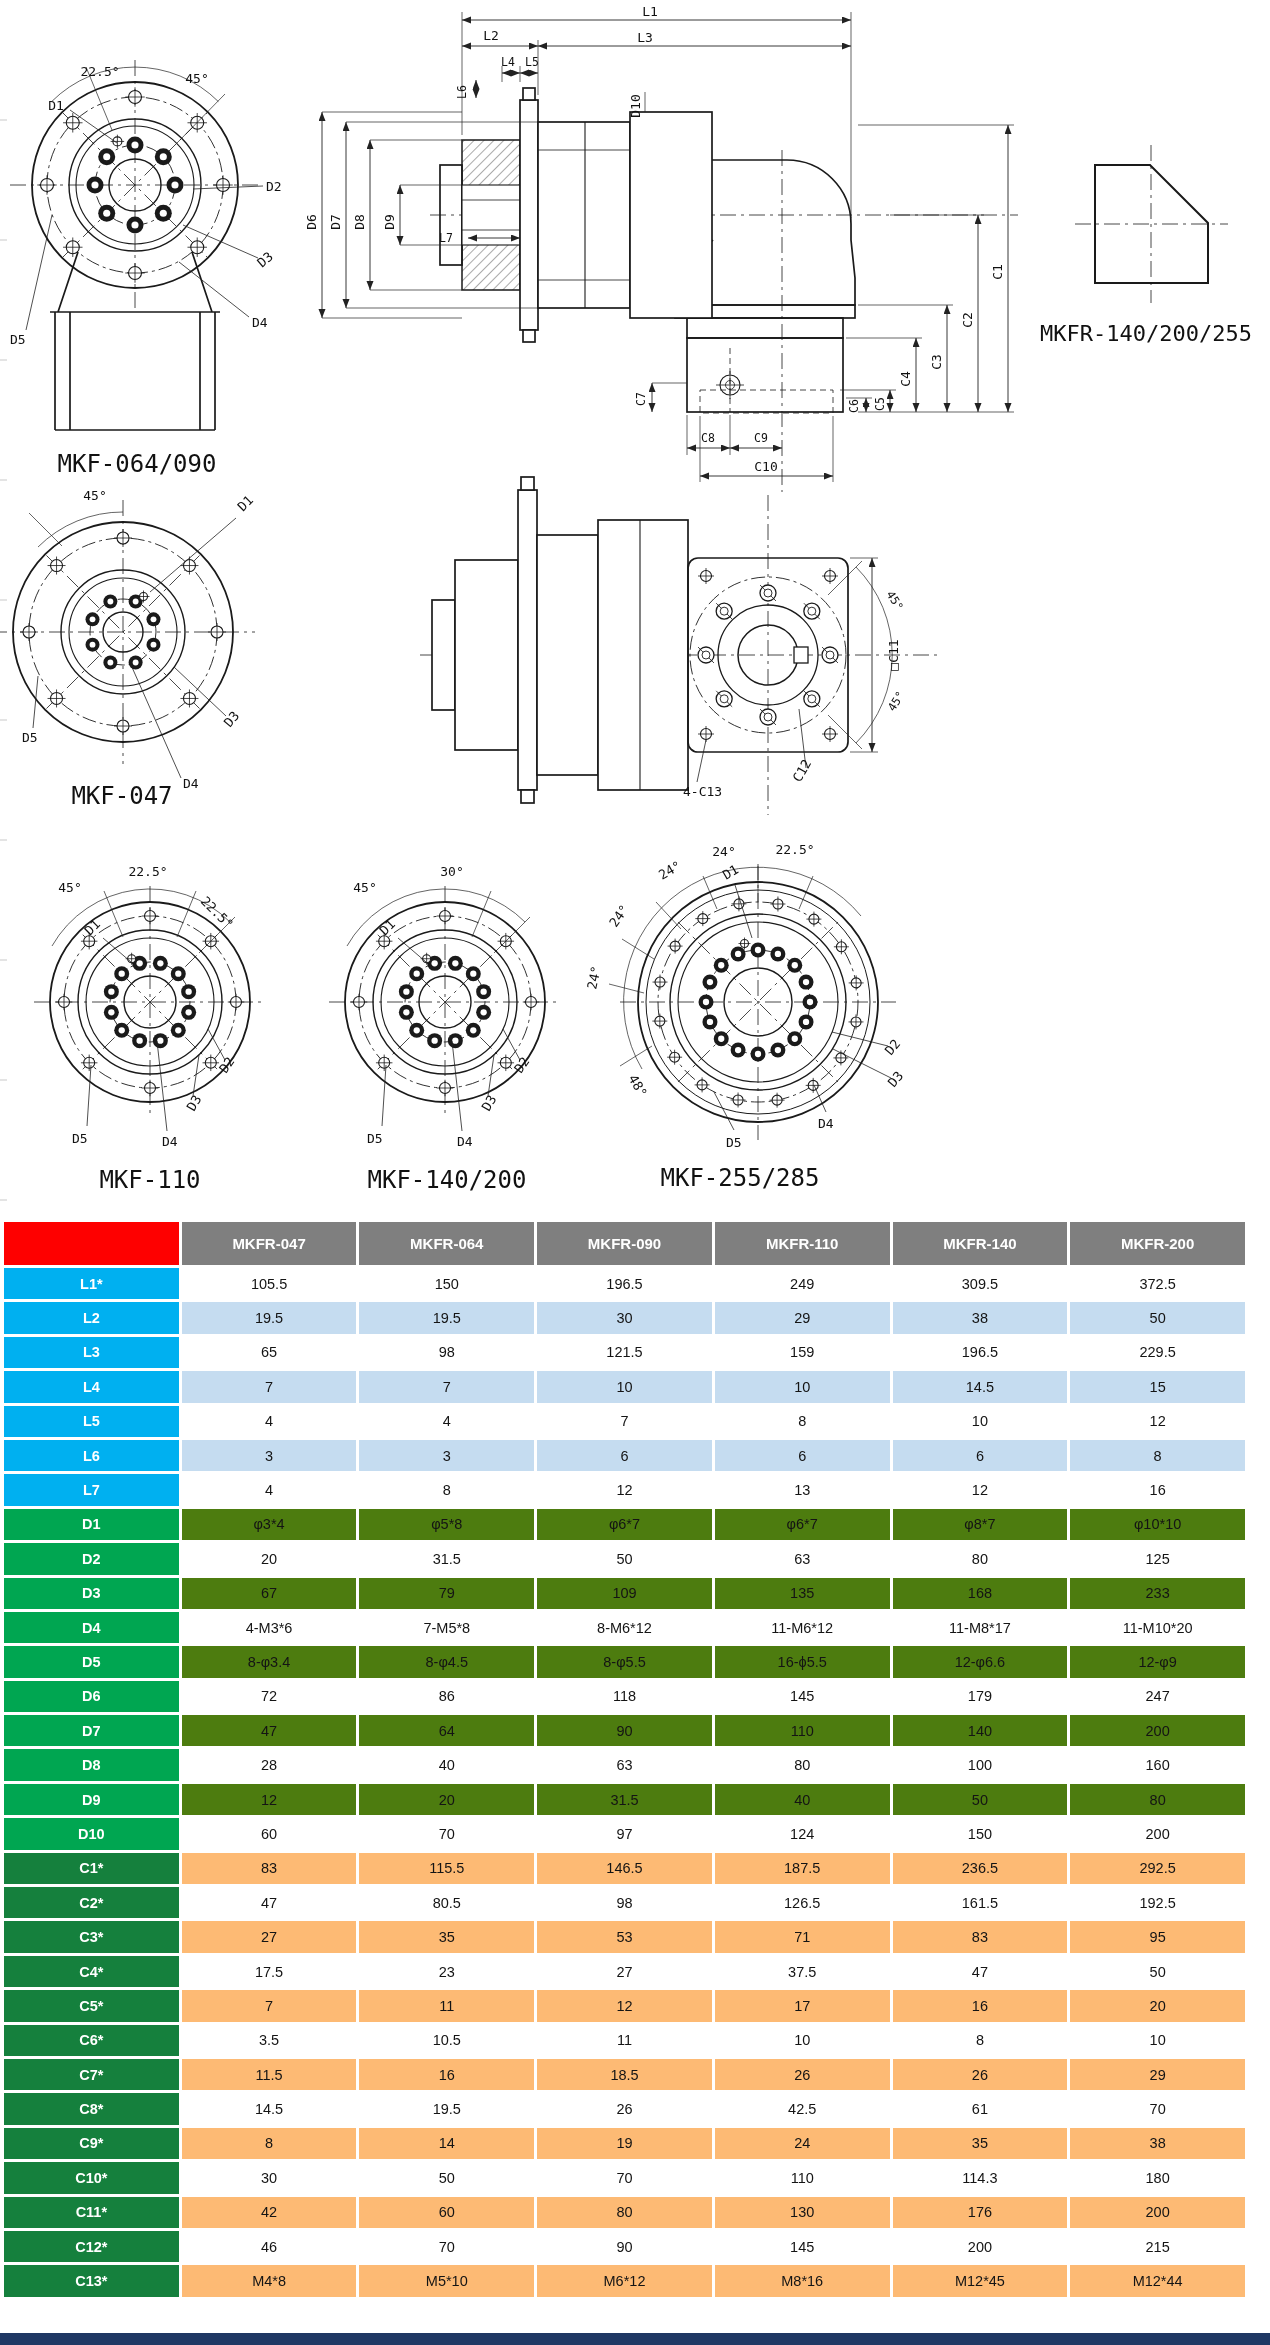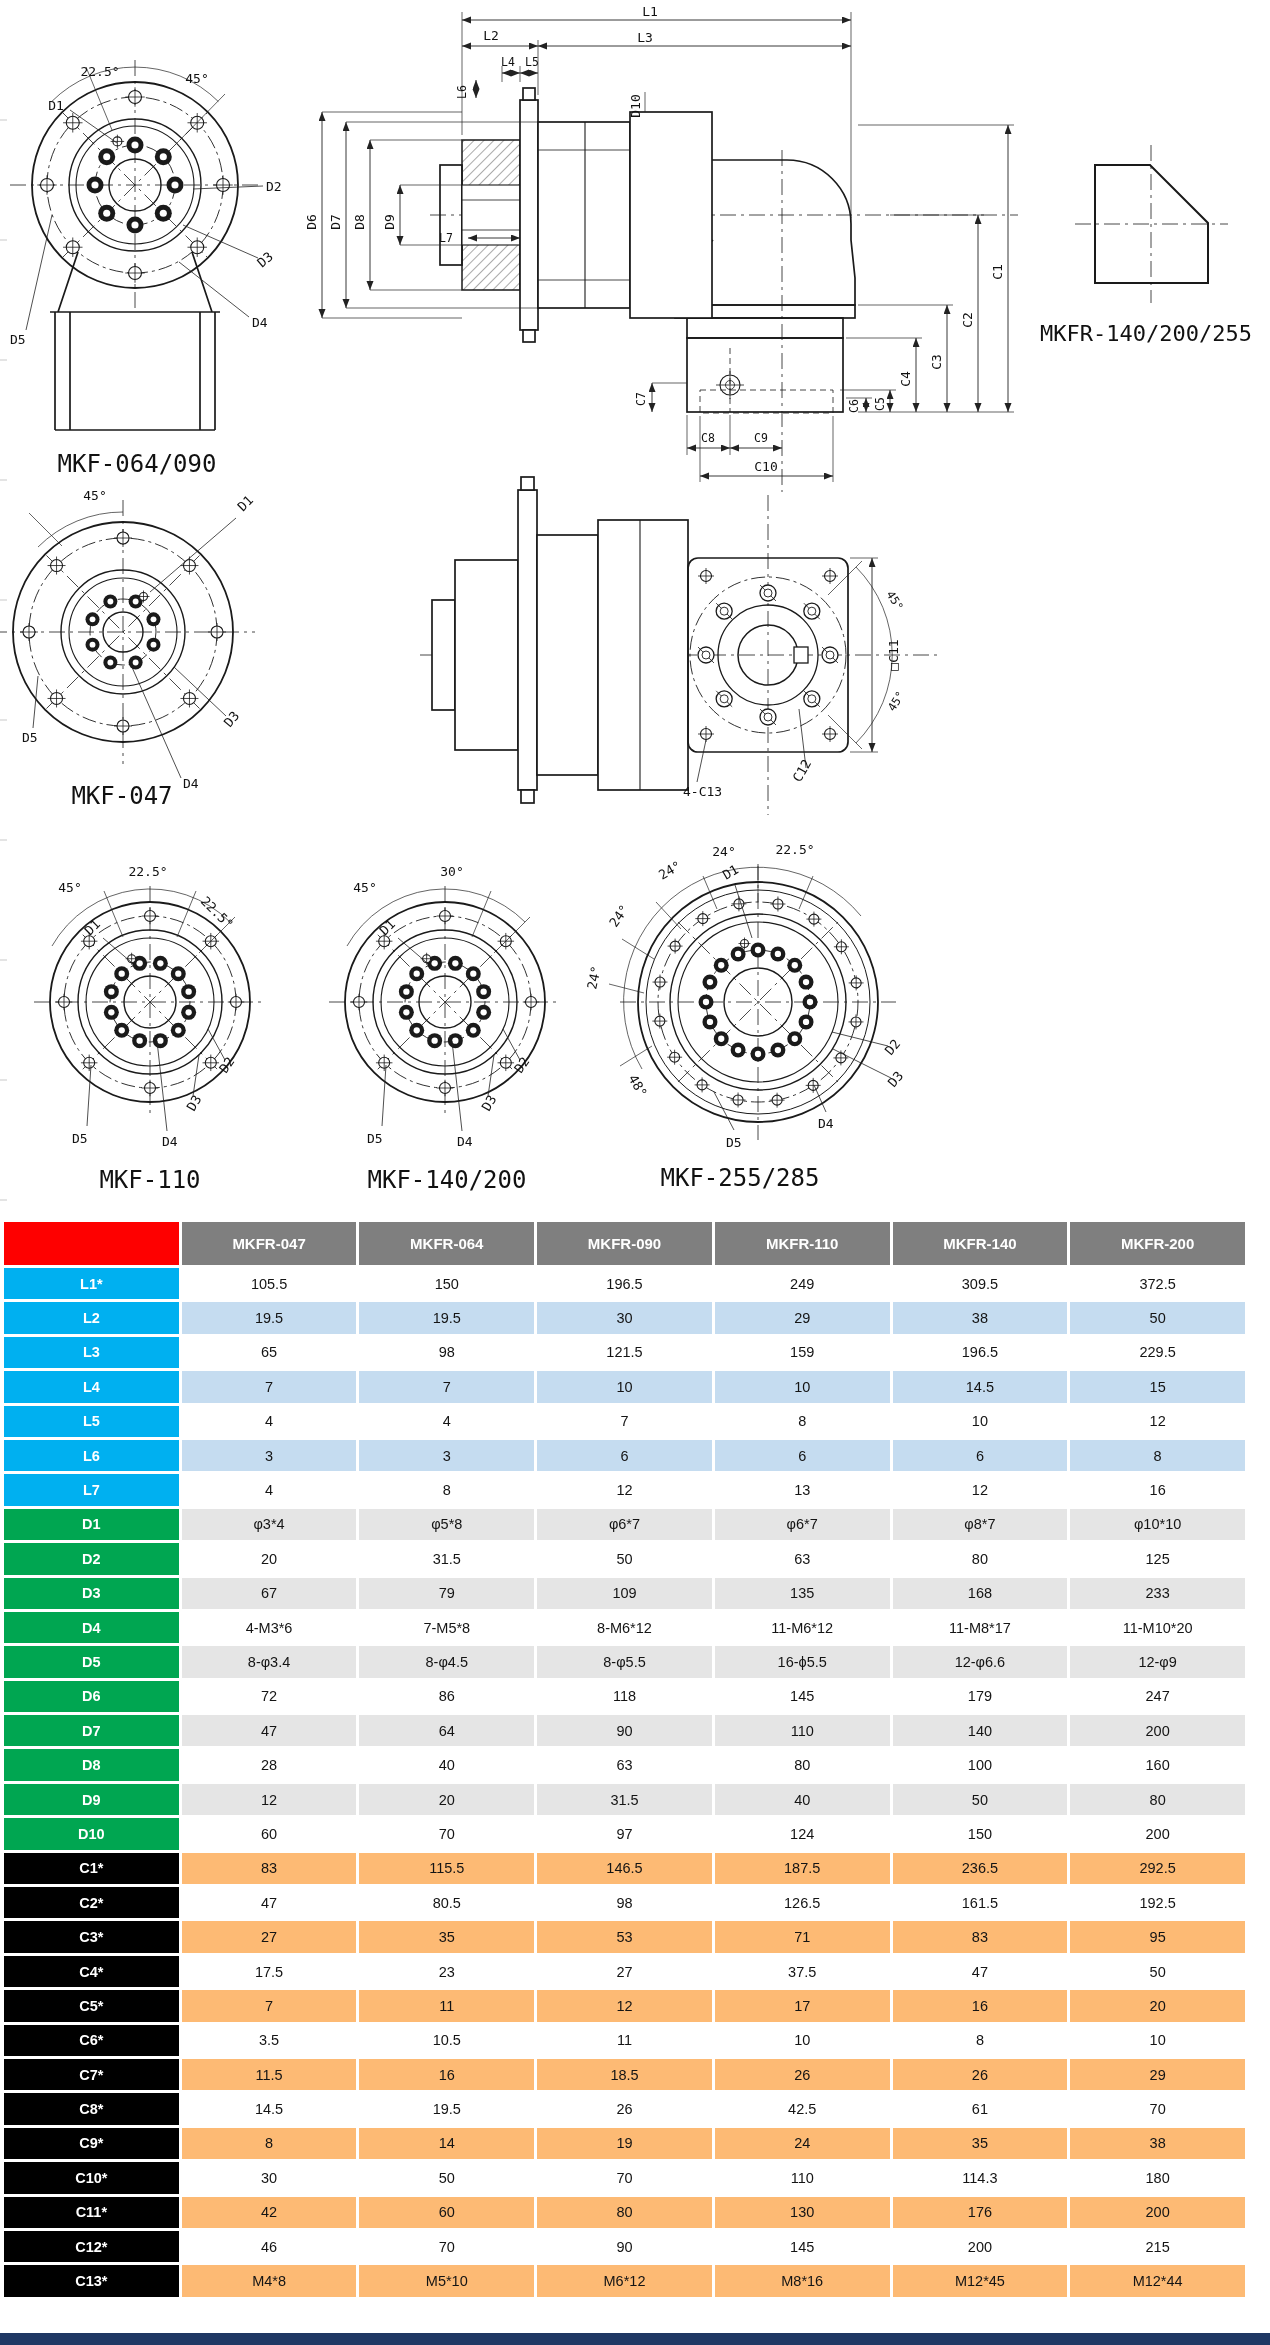--- a/index.html
+++ b/index.html
@@ -23,22 +23,22 @@
   .tick{stroke:#c9c9c9;stroke-width:1;}
 
   #spec-table{position:absolute;left:4px;top:1222px;width:1241px;display:grid;
     grid-template-columns:repeat(7,1fr);grid-template-rows:43px;grid-auto-rows:31.4px;gap:3px;}
   .trow{display:contents;}
   .hcell{display:flex;align-items:center;justify-content:center;background:#7F7F7F;
     color:#fff;font-weight:bold;font-size:15px;}
   .hcell.corner{background:#FE0000;}
   .cell{display:flex;align-items:center;justify-content:center;font-size:14.5px;color:#141414;background:#fff;}
   .cell.lab{color:#fff;font-weight:bold;font-size:14.5px;}
-  .lab.L{background:#00B0F0;text-align:center;} .lab.D{background:#00A651;} .lab.C{background:#000000;}
-  .stripe.L{background:#C5DCF0;} .stripe.D{background:#e5e5e5;} .stripe.C{background:#fdba74;}
+  .lab.L{background:#00B0F0;text-align:center;} .lab.D{background:#00A651;} .lab.C{background:#15803d;}
+  .stripe.L{background:#C5DCF0;} .stripe.D{background:#4d7c0f;} .stripe.C{background:#fdba74;}
   #bottom-strip{position:absolute;left:0px;top:2333px;width:1270px;height:12px;background:#1F3864;}
 </style>
 </head>
 <body>
 
 <svg id="drawings" width="1270" height="1240" viewBox="0 0 1270 1240">
   <defs>
     <marker id="ah" markerUnits="userSpaceOnUse" markerWidth="10" markerHeight="8" refX="9" refY="3.5" orient="auto-start-reverse">
       <path d="M0,0 L9,3.5 L0,7 Z" fill="#222"></path>
     </marker>

